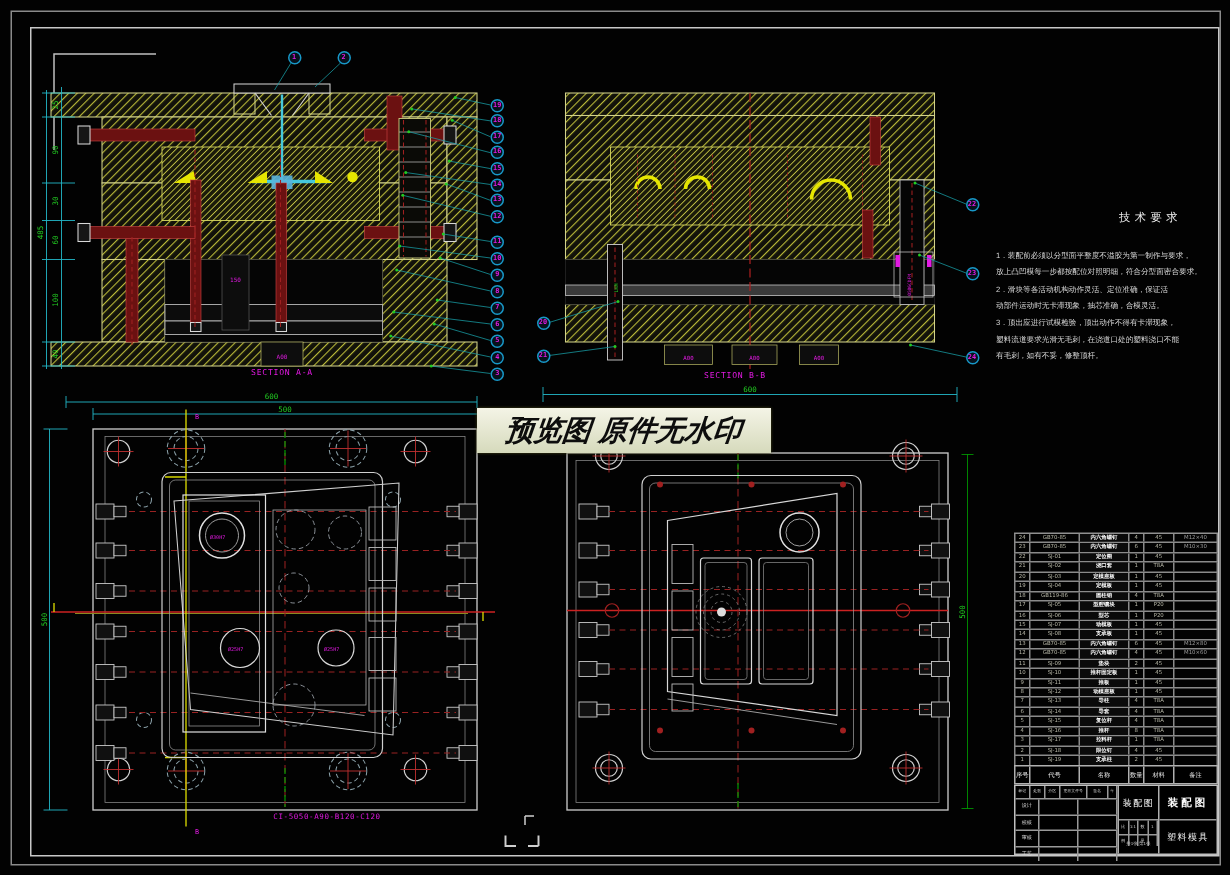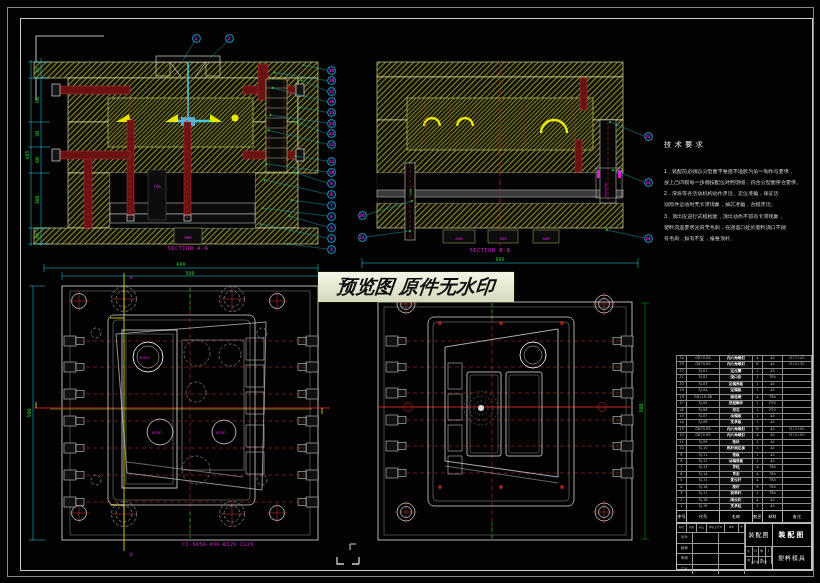--- a/index.html
+++ b/index.html
@@ -10,21 +10,21 @@
   .frame-inner{position:absolute;left:20px;top:18px;width:791px;height:551px;border:1.5px solid #c8c8c8;}
   
   #cad{position:absolute;left:0;top:0;z-index:1;}
   
   #balloon-layer{position:absolute;left:0;top:0;width:820px;height:583px;z-index:3;pointer-events:none;}
   .balloon{position:absolute;width:9px;height:9px;border:1.2px solid #1898c8;border-radius:50%;
            background:#06121c;color:#e21ae2;font:bold 4.6px "DejaVu Sans Mono",monospace;
            display:flex;align-items:center;justify-content:center;box-sizing:border-box;}
   
   #tech{position:absolute;left:664px;top:140px;width:152px;z-index:2;color:#e0e0e0;}
-  #tech .tech-title{text-align:left;font-size:7.5px;letter-spacing:3px;color:#f0f0f0;padding-right:28px;}
+  #tech .tech-title{text-align:right;font-size:7.5px;letter-spacing:3px;color:#f0f0f0;padding-right:28px;}
   #tech .tech-lines{margin-top:16px;font-size:5.2px;line-height:11.4px;color:#d8d8d8;
                     transform:scale(.98);transform-origin:left top;}
   
   #bom-rows{position:absolute;left:676px;top:355px;width:136px;z-index:2;
             border-top:0.5px solid #909090;}
   .bom-row{display:grid;grid-template-columns:10px 33px 33px 10px 20px 1fr;height:6.45px;
            border:0.5px solid #8a8a8a;border-top:none;box-sizing:border-box;}
   .bom-row span{border-right:0.5px solid #8a8a8a;font-size:3.6px;line-height:5.9px;overflow:hidden;
                 white-space:nowrap;color:#b8b8a8;text-align:center;font-family:"DejaVu Sans",sans-serif;}
   .bom-row span:last-child{border-right:none;color:#9a9a9a;}

